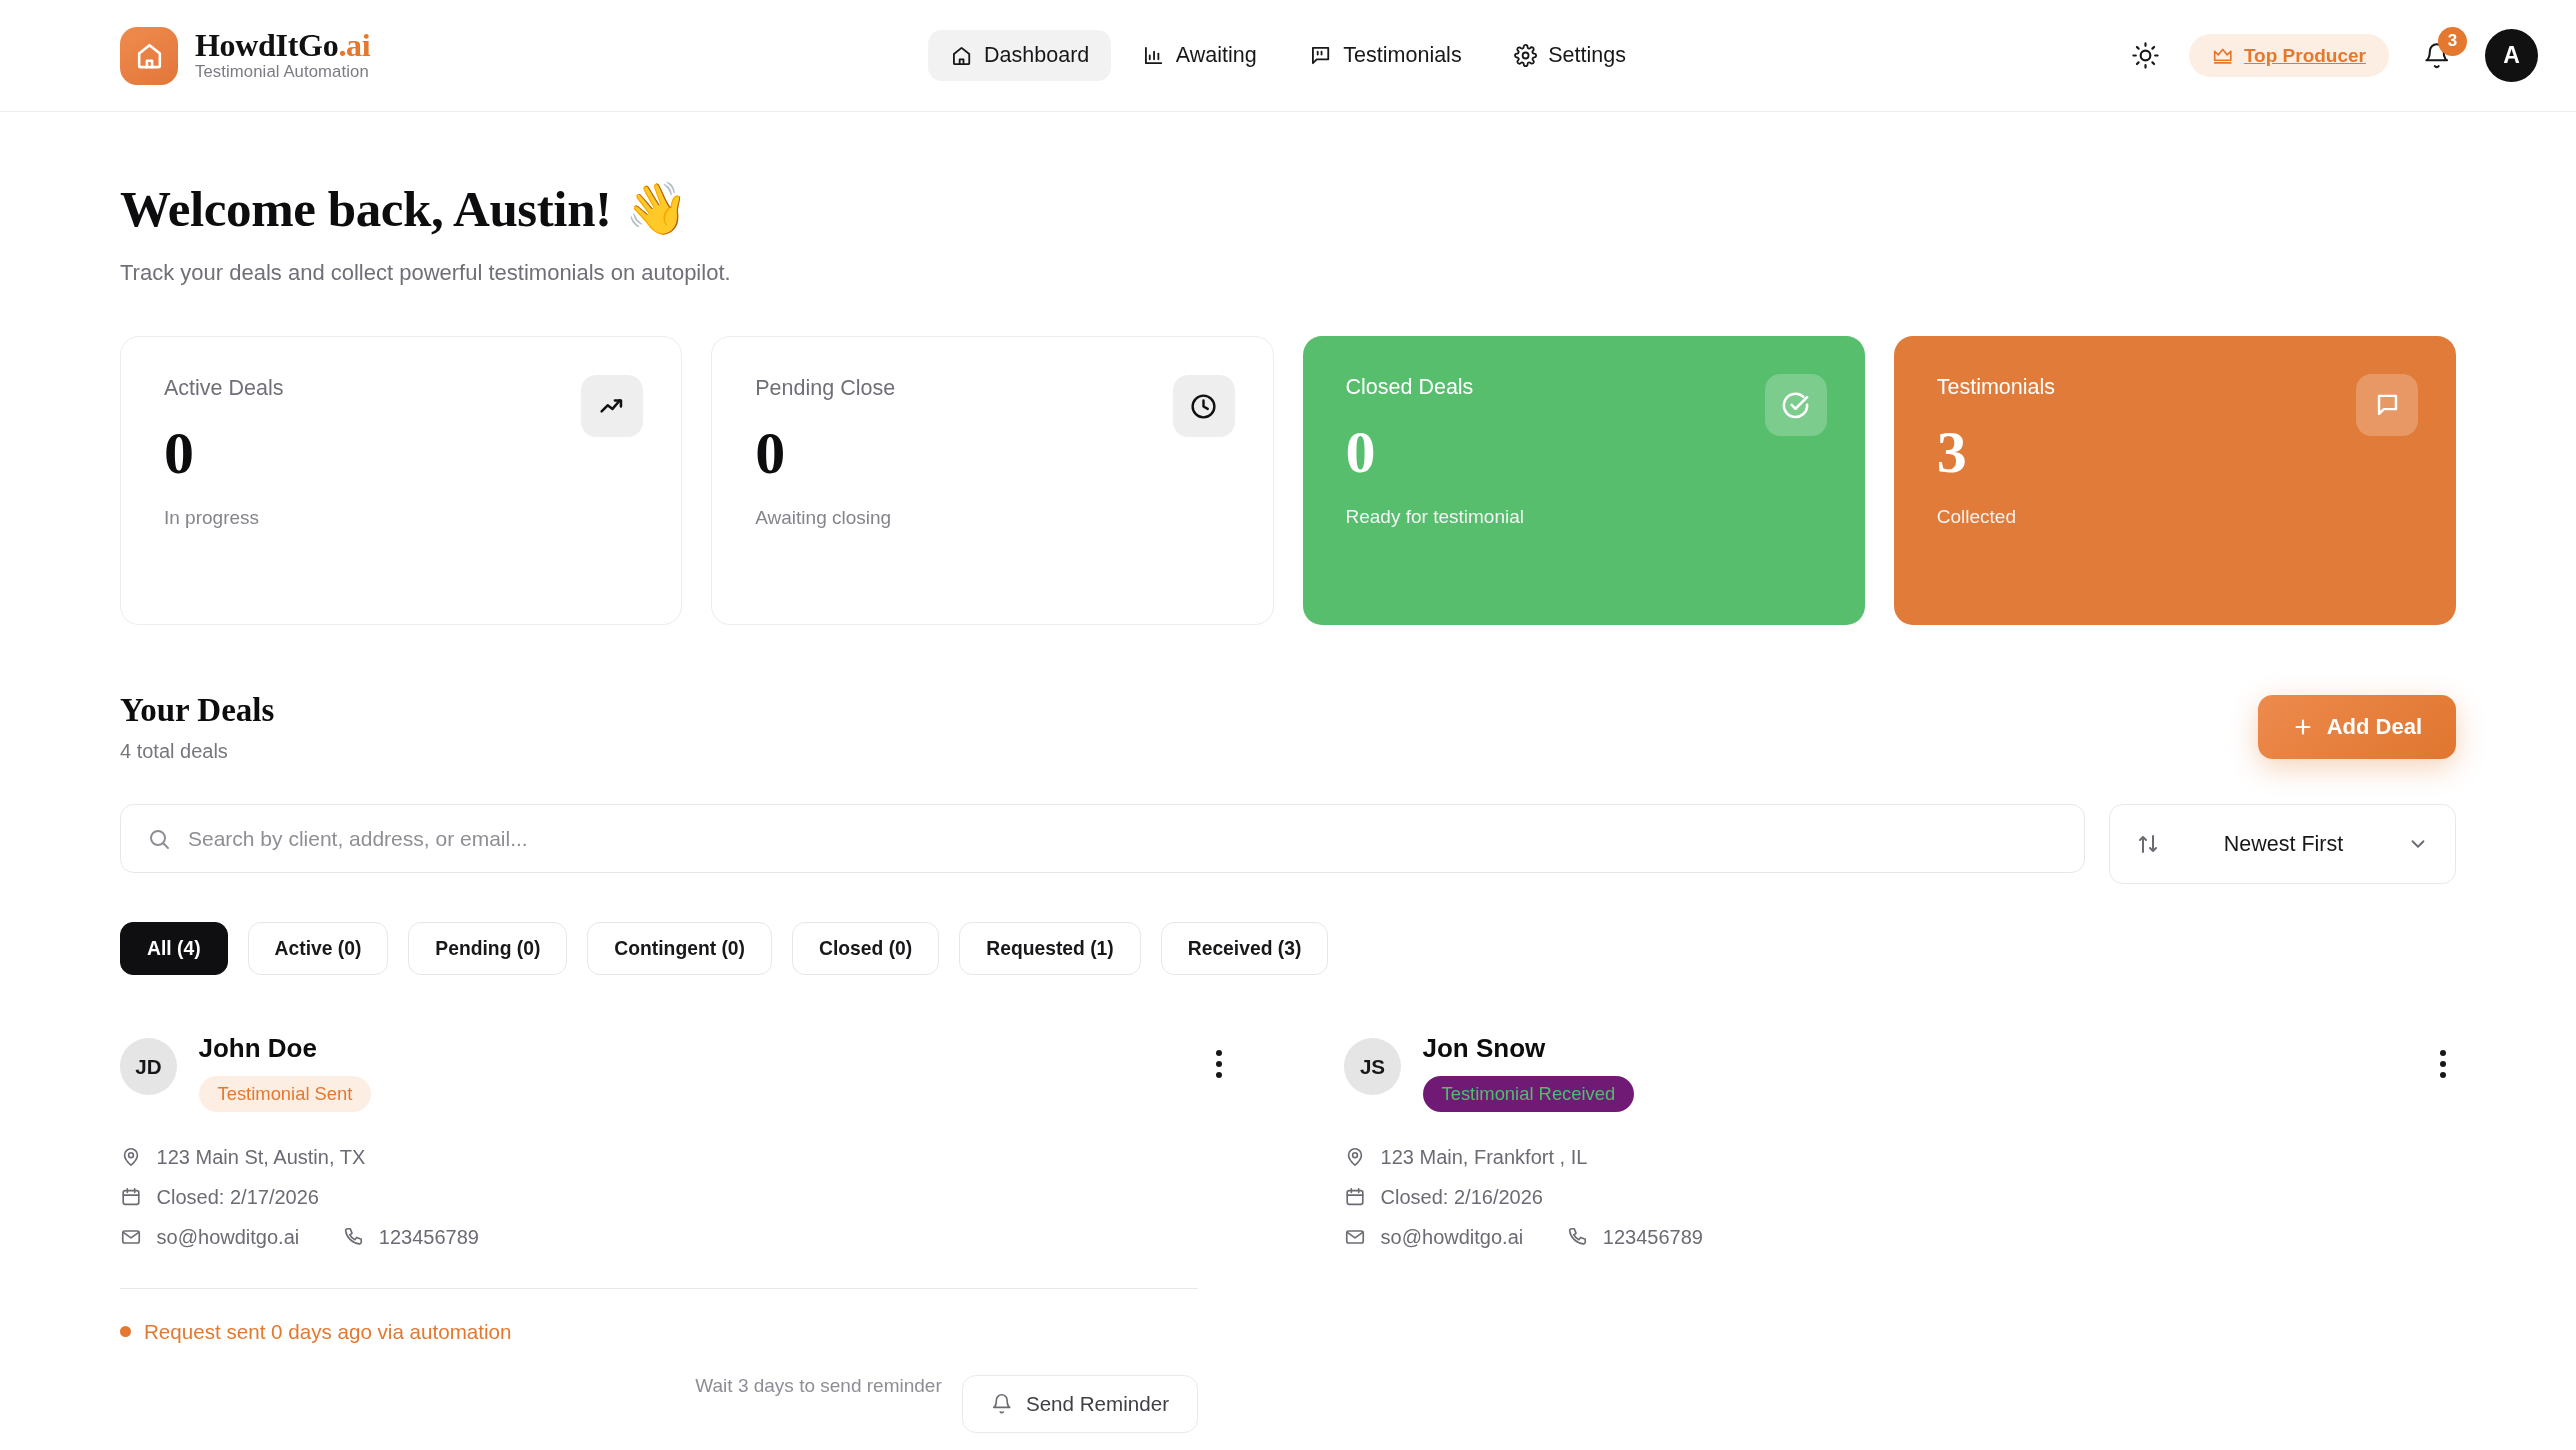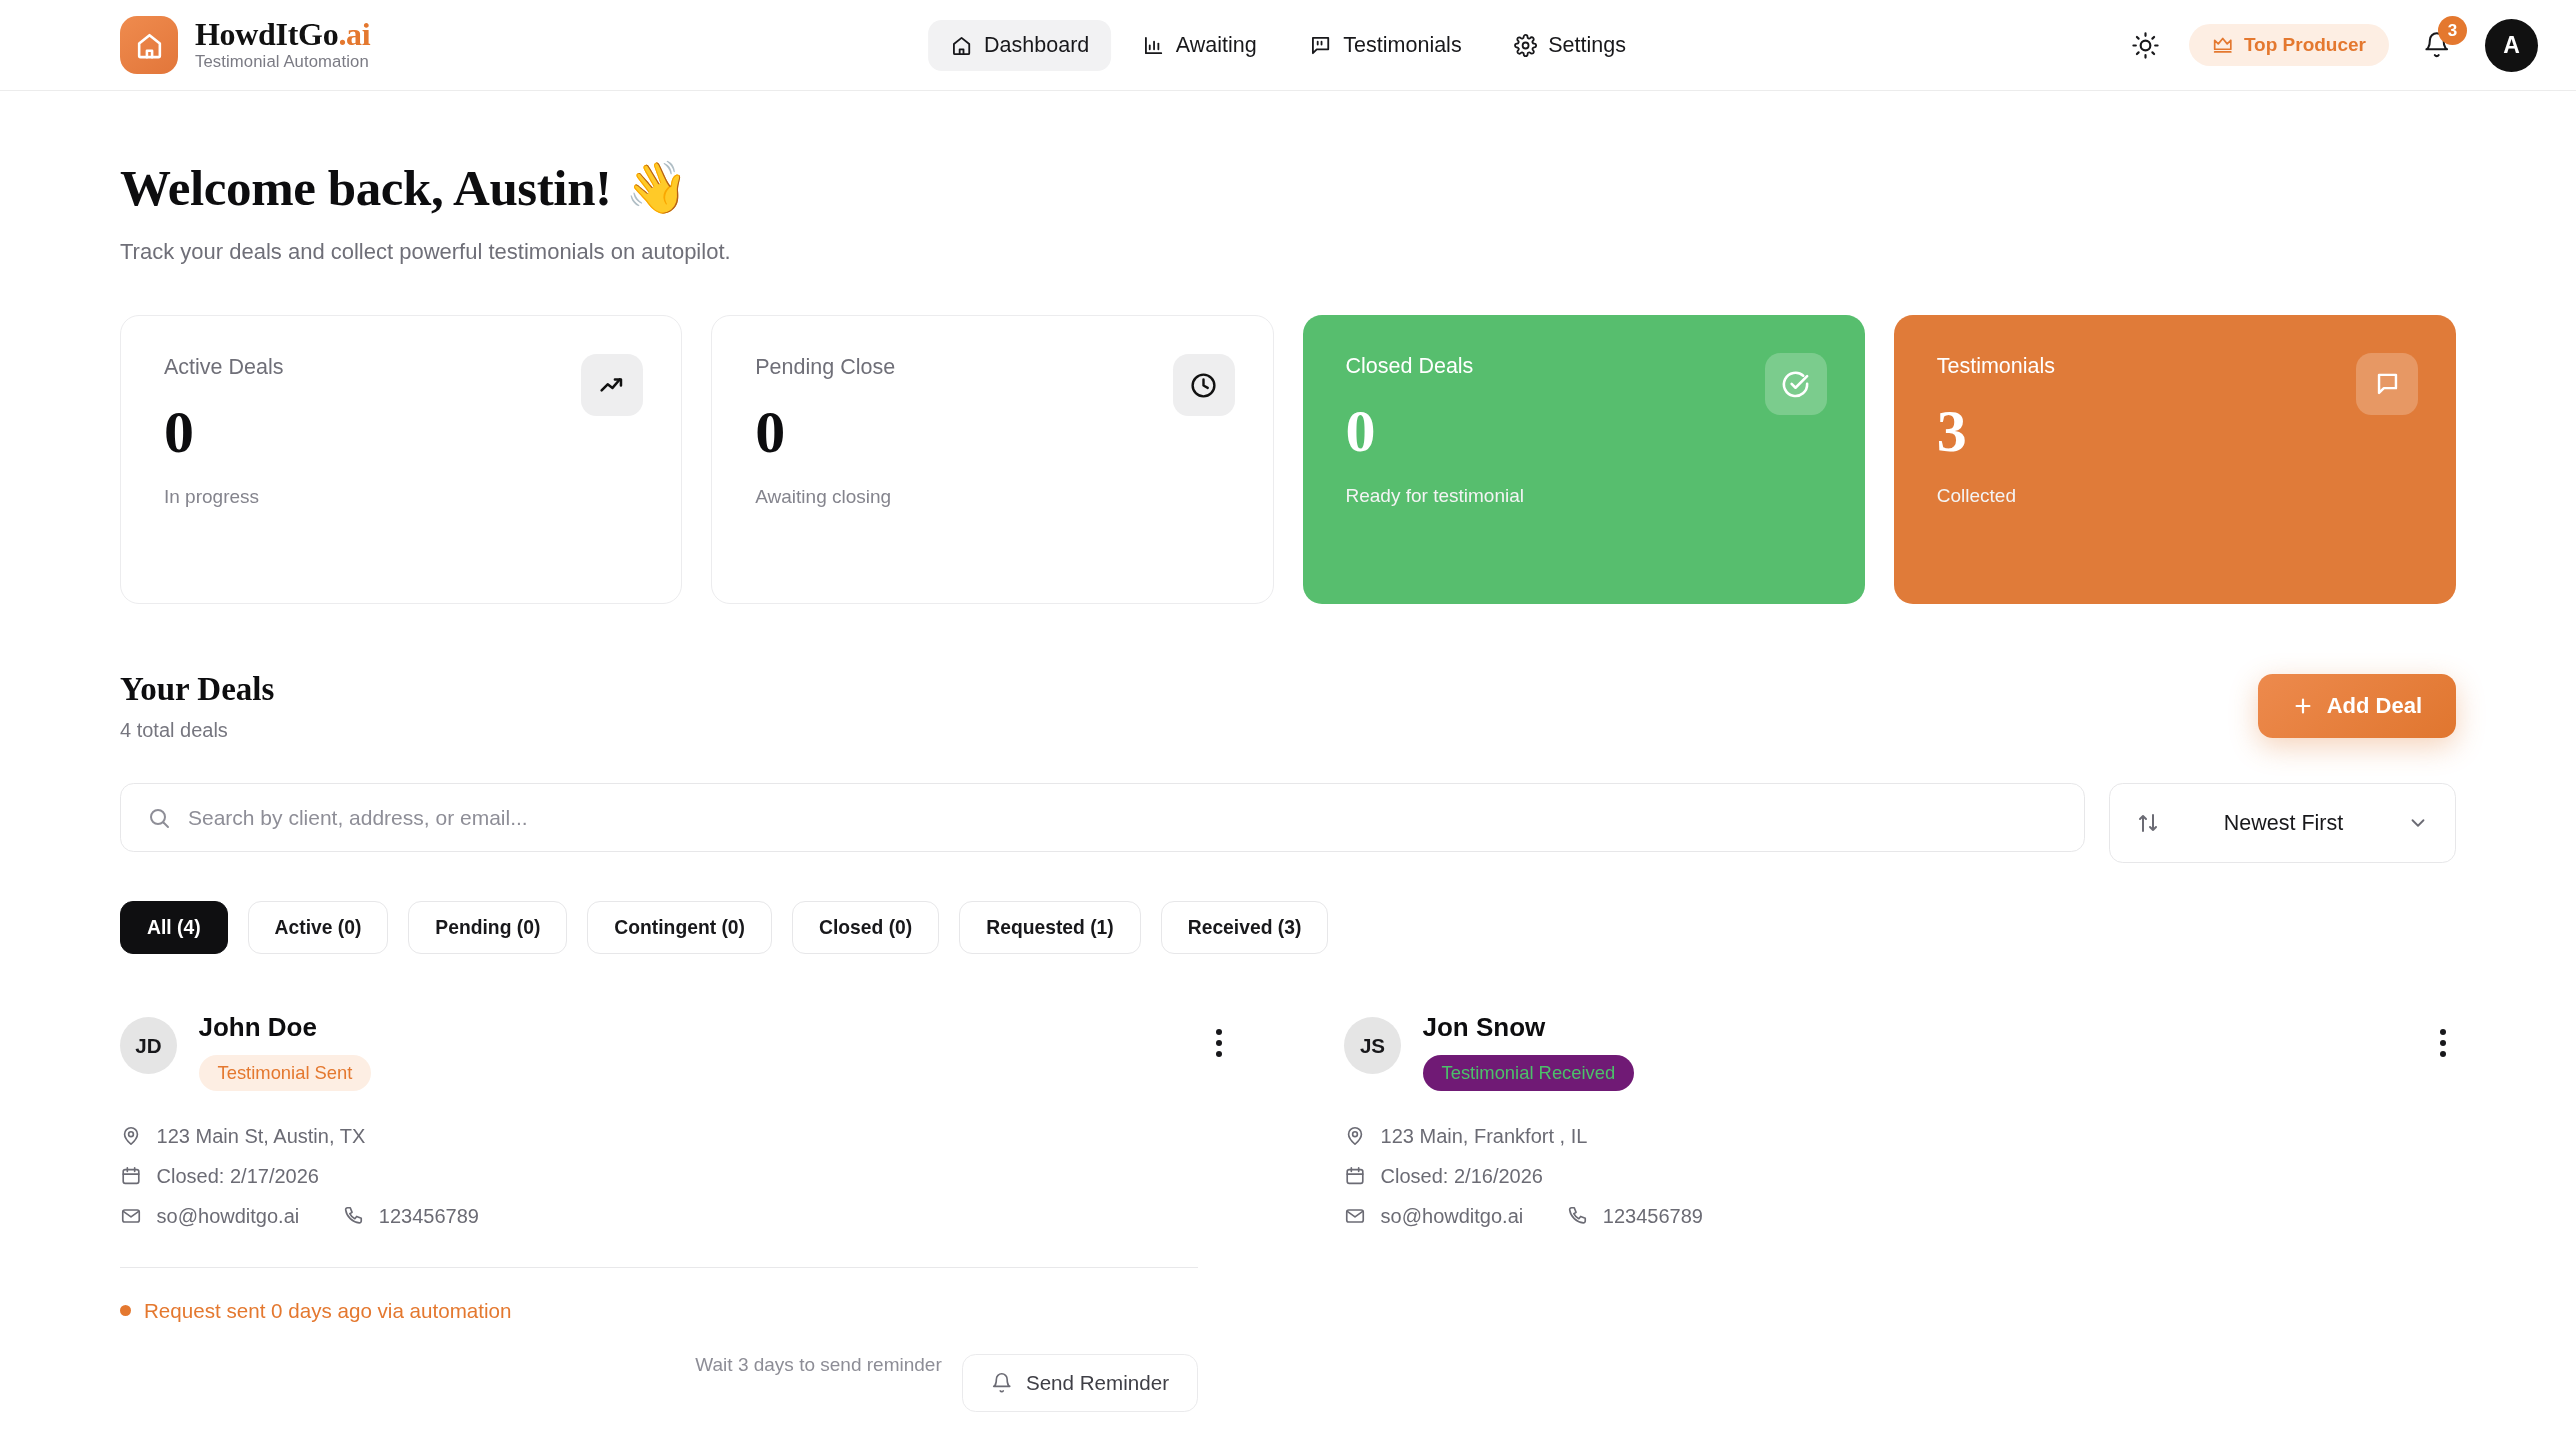--- a/index.html
+++ b/index.html
@@ -6,21 +6,21 @@
   html, body {
     width: 2576px; height: 1450px;
     background: #ffffff;
     font-family: "Liberation Sans", sans-serif;
     -webkit-font-smoothing: antialiased;
   }
   .serif { font-family: "Liberation Serif", serif; }
 
   
   .topbar {
-    height: 91px;
+    height: 112px;
     border-bottom: 0.9px solid #ececec;
     display: flex; align-items: center;
     padding: 0 38px 0 120px;
     position: relative;
   }
   .brand { display: flex; align-items: center; gap: 17px; }
   .brand-mark {
     width: 58px; height: 58px; border-radius: 17px;
     background: linear-gradient(145deg,#ef8b4e,#e2763a);
     display: flex; align-items: center; justify-content: center;
@@ -46,21 +46,21 @@
   }
   .nav-item.active { background: #f2f2f3; }
 
   .top-right {
     margin-left: auto; display: flex; align-items: center; gap: 29px;
   }
   .badge-pill {
     display: flex; align-items: center; gap: 10.3px;
     background: #fdeee3; color: #e4782f;
     border-radius: 857px; padding: 10.3px 23px;
-    font-size: 19px; font-weight: bold; white-space: nowrap;
+    font-size: 19px; font-weight: bold; white-space: nowrap; text-decoration: underline;
   }
   .bell-wrap { position: relative; width: 38px; height: 39px; display:flex; align-items:center; justify-content:center;}
   .bell-count {
     position: absolute; top: -9.4px; right: -11px;
     background: #e4782f; color: #fff;
     min-width: 29px; height: 29px; border-radius: 857px;
     font-size: 17px; font-weight: bold;
     display: flex; align-items: center; justify-content: center;
   }
   .avatar-top {

